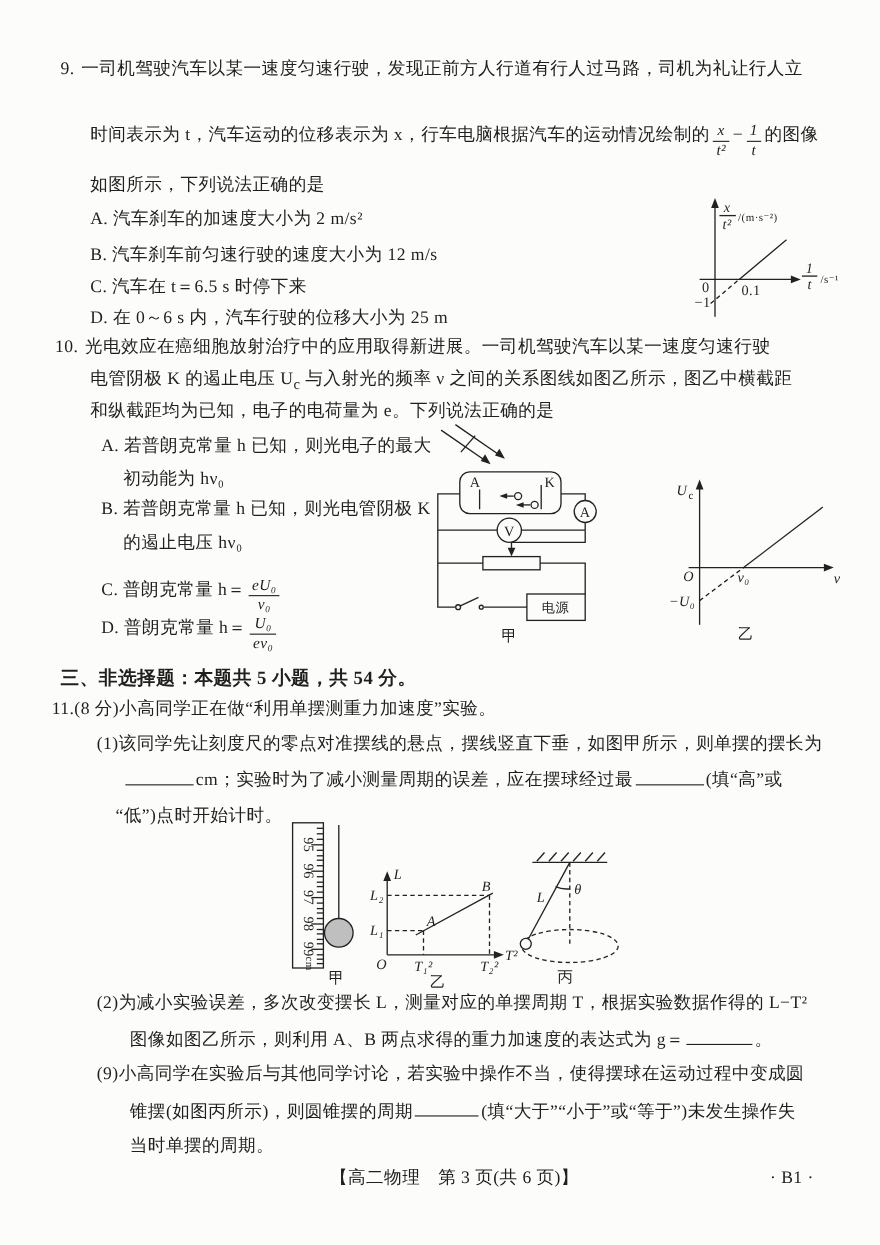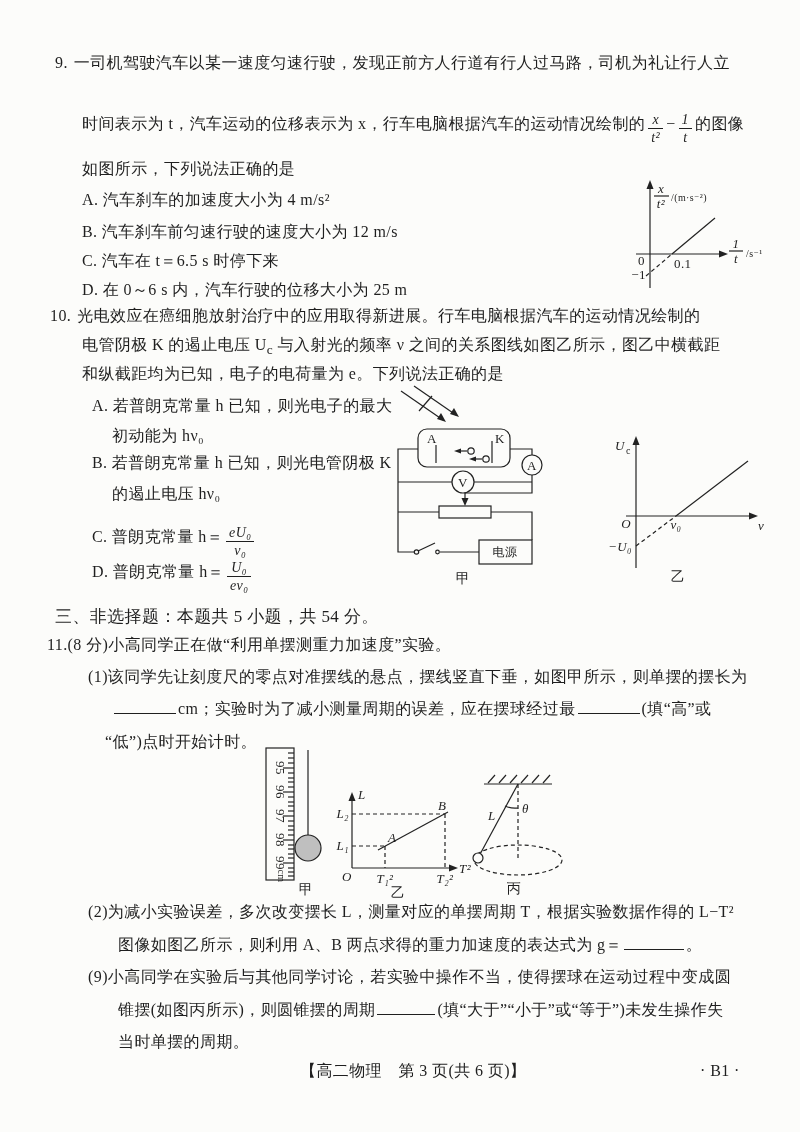--- a/index.html
+++ b/index.html
@@ -1,20 +1,20 @@
 <!DOCTYPE html>
 <html><head>
 <meta charset="utf-8">
 <style>
   html,body{margin:0;padding:0;background:#e8e8e8;}
   .page{position:relative;width:800px;height:1132px;background:#fcfcfa;
         font-family:"Liberation Serif","DejaVu Serif",serif;color:#1f1f1f;
         font-size:16px;letter-spacing:0.4px;overflow:hidden;}
   .ln{position:absolute;white-space:nowrap;line-height:22px;}
-  .bold{font-weight:normal;}
+  .bold{font-weight:bold;}
   .qnum{margin-right:6px;}
   .frac{display:inline-block;vertical-align:-0.85em;text-align:center;
         font-style:italic;line-height:1.08;margin:0 3px;}
   .frac .fn{display:block;padding:0 3px 1px;border-bottom:1.2px solid #1f1f1f;font-size:14px;}
   .frac .fd{display:block;padding:1px 3px 0;font-size:14px;}
   .blank{display:inline-block;border-bottom:1.3px solid #1f1f1f;height:15px;
          vertical-align:baseline;margin:0 2px;}
   .fig{position:absolute;}
   svg{overflow:visible;}
   svg text{font-family:"Liberation Serif","DejaVu Serif",serif;font-size:13px;fill:#1f1f1f;}
@@ -32,21 +32,21 @@
 
 <div class="page">
 
   <div class="ln" style="left:55px;top:52px">
     <span class="qnum">9.</span><span>一司机驾驶汽车以某一速度匀速行驶，发现正前方人行道有行人过马路，司机为礼让行人立</span>
   </div>
   <div class="ln" style="left:82px;top:112px">
     <span>时间表示为 t，汽车运动的位移表示为 x，行车电脑根据汽车的运动情况绘制的</span><span class="frac"><span class="fn">x</span><span class="fd">t²</span></span><span>−</span><span class="frac"><span class="fn">1</span><span class="fd">t</span></span><span>的图像</span>
   </div>
   <div class="ln" style="left:82px;top:158px">如图所示，下列说法正确的是</div>
-  <div class="ln" style="left:82px;top:189px">A. 汽车刹车的加速度大小为 4 m/s²</div>
+  <div class="ln" style="left:82px;top:189px">A. 汽车刹车的加速度大小为 2 m/s²</div>
   <div class="ln" style="left:82px;top:221px">B. 汽车刹车前匀速行驶的速度大小为 12 m/s</div>
   <div class="ln" style="left:82px;top:250px">C. 汽车在 t＝6.5 s 时停下来</div>
   <div class="ln" style="left:82px;top:279px">D. 在 0～6 s 内，汽车行驶的位移大小为 25 m</div>
 
   <svg class="fig" style="left:612px;top:176px" width="170" height="120" viewBox="0 0 170 120">
     <line x1="38" y1="10" x2="38" y2="112"></line>
     <polygon class="arrow" points="38,4 34.5,13 41.5,13"></polygon>
     <line x1="24" y1="78" x2="110" y2="78"></line>
     <polygon class="arrow" points="116,78 107,74.5 107,81.5"></polygon>
     <line x1="60" y1="78" x2="103" y2="42"></line>
@@ -58,21 +58,21 @@
     <text x="33" y="89" text-anchor="end">0</text>
     <text x="62" y="92">0.1</text>
     <text x="34" y="103" text-anchor="end">−1</text>
     <text class="it" x="124" y="72" text-anchor="middle">1</text>
     <line x1="117" y1="75" x2="131" y2="75"></line>
     <text class="it" x="124" y="87" text-anchor="middle">t</text>
     <text class="sm" x="134" y="81">/s⁻¹</text>
   </svg>
 
   <div class="ln" style="left:50px;top:305px">
-    <span class="qnum">10.</span><span>光电效应在癌细胞放射治疗中的应用取得新进展。行车电脑根据汽车的运动情况绘制的</span>
+    <span class="qnum">10.</span><span>光电效应在癌细胞放射治疗中的应用取得新进展。一司机驾驶汽车以某一速度匀速行驶</span>
   </div>
   <div class="ln" style="left:82px;top:363px">和纵截距均为已知，电子的电荷量为 e。下列说法正确的是</div>
   <div class="ln" style="left:82px;top:334px">
     <span>电管阴极 K 的遏止电压 U</span><sub>c</sub><span> 与入射光的频率 ν 之间的关系图线如图乙所示，图乙中横截距</span>
   </div>
   <div class="ln" style="left:92px;top:395px">A. 若普朗克常量 h 已知，则光电子的最大</div>
   <div class="ln" style="left:112px;top:425px">初动能为 hν₀</div>
   <div class="ln" style="left:92px;top:452px">B. 若普朗克常量 h 已知，则光电管阴极 K</div>
   <div class="ln" style="left:112px;top:483px">的遏止电压 hν₀</div>
   <div class="ln" style="left:92px;top:525px">

